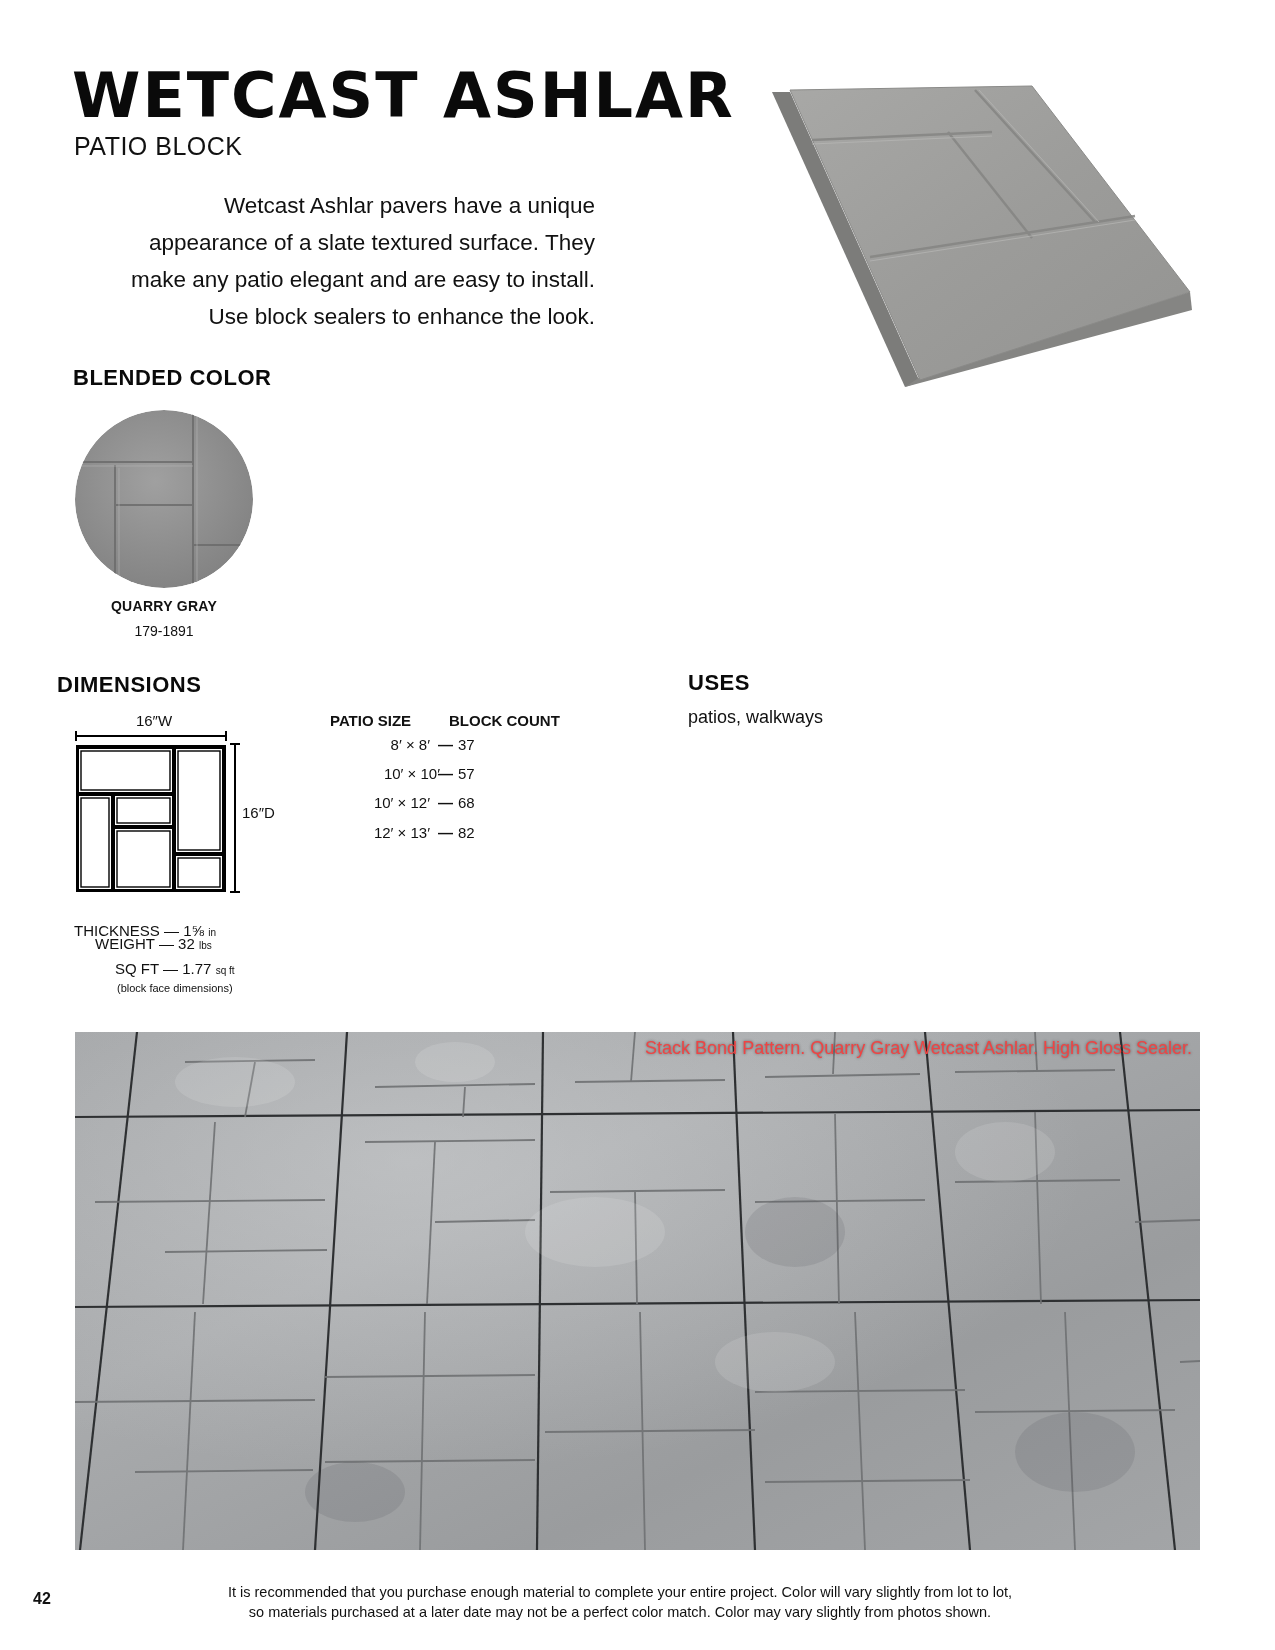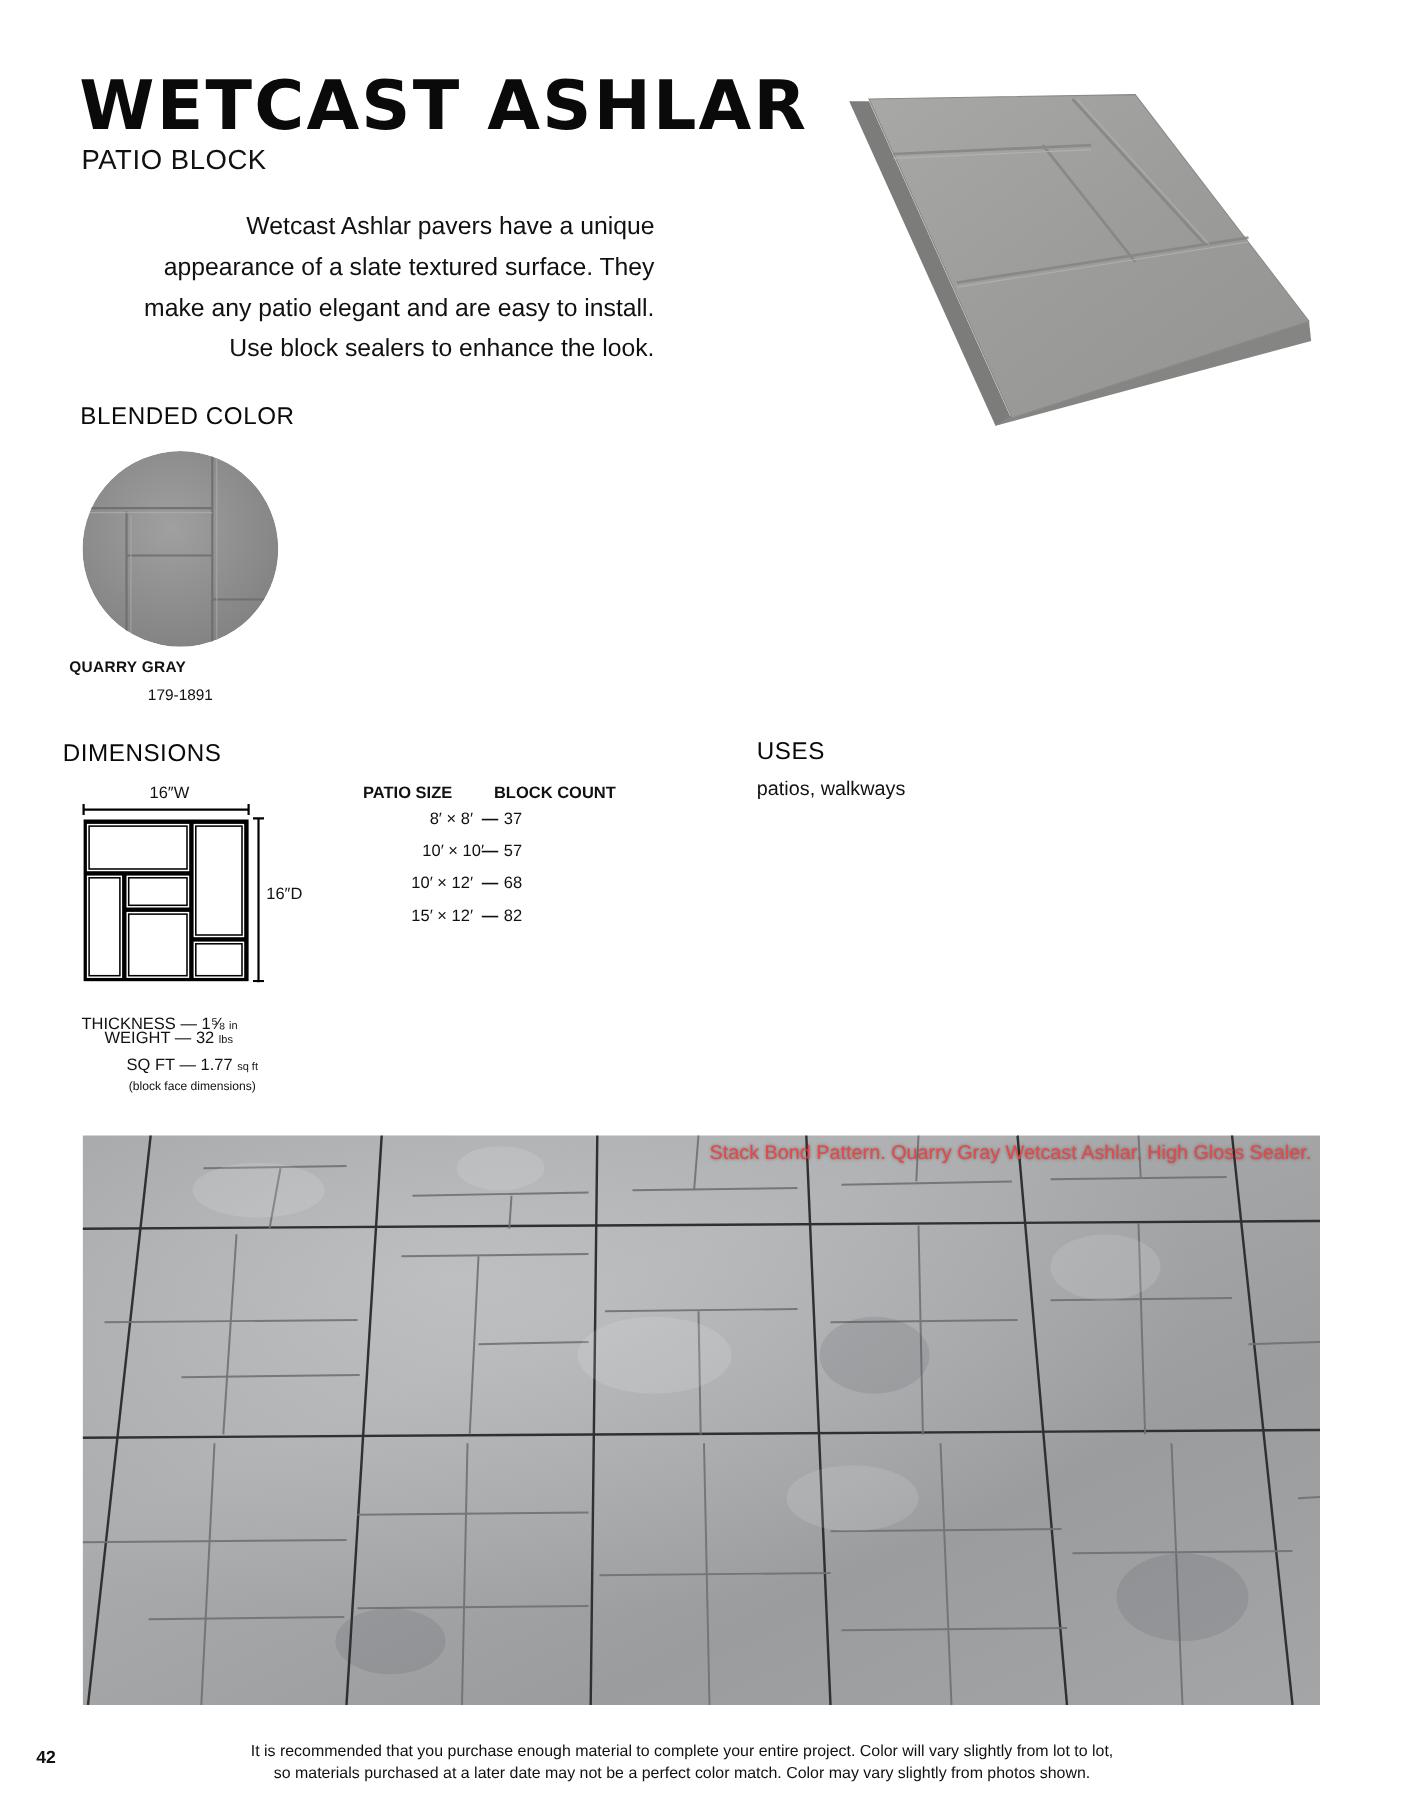--- a/index.html
+++ b/index.html
@@ -9,27 +9,27 @@
 
   .title { left:72px; top:60px; font-size:62px; font-weight:bold; letter-spacing:2px;
            line-height:72px; color:#0a0a0a; white-space:nowrap;
            font-family:"DejaVu Sans", sans-serif; }
   .subtitle { left:74px; top:132px; font-size:25px; font-weight:normal; letter-spacing:0.5px;
               color:#111; font-family:"Liberation Sans", sans-serif; }
   .body-text { left:75px; top:187px; width:520px; font-size:22.5px; line-height:37px;
                color:#111; font-family:"Liberation Sans", sans-serif; }
   .body-text span { display:block; white-space:nowrap;text-align:right; }
 
-  .section-h { font-size:22px; font-weight:normal; letter-spacing:0.5px; color:#0a0a0a;
+  .section-h { font-size:22px; font-weight:bold; letter-spacing:0.5px; color:#0a0a0a;
                font-family:"Liberation Sans", sans-serif; }
 
   .product-img { left:770px; top:82px; width:430px; height:310px; }
 
   .swatch { left:75px; top:410px; width:178px; height:178px; border-radius:50%; overflow:hidden; }
-  .swatch-name { left:63px; top:598px; width:178px; text-align:left; font-size:14px;
+  .swatch-name { left:75px; top:598px; width:178px; text-align:center; font-size:14px;
                  font-weight:bold; font-family:"Liberation Sans", sans-serif; letter-spacing:0.3px; }
   .swatch-code { left:75px; top:623px; width:178px; text-align:center; font-size:14px;
                  font-family:"Liberation Sans", sans-serif; }
 
   .dim-w-label { left:75px; top:712px; width:158px; text-align:center; font-size:15px;
                  font-family:"Liberation Sans", sans-serif; }
   .dim-d-label { left:242px; top:804px; font-size:15px; font-family:"Liberation Sans", sans-serif; }
   .diagram { left:72px; top:728px; width:180px; height:165px; }
 
   .specs { left:74px; top:910px; font-family:"Liberation Sans", sans-serif; font-size:15px; color:#111; }
@@ -192,21 +192,21 @@
     <span class="size" style="left:10px;">10′ × 10′</span>
     <span class="dash">—</span>
     <span class="count">57</span>
   </div>
   <div class="tr" style="left:0;top:82px;width:200px;height:20px;">
     <span class="size" style="left:0;">10′ × 12′</span>
     <span class="dash">—</span>
     <span class="count">68</span>
   </div>
   <div class="tr" style="left:0;top:112px;width:200px;height:20px;">
-    <span class="size" style="left:0;">15′ × 12′</span>
+    <span class="size" style="left:0;">12′ × 13′</span>
     <span class="dash">—</span>
     <span class="count">82</span>
   </div>
 </div>
 
 <div class="abs section-h uses-h">USES</div>
 <div class="abs uses-v">patios, walkways</div>
 
 <div class="abs photo">
   <svg width="1125" height="518" viewBox="0 0 1125 518">

